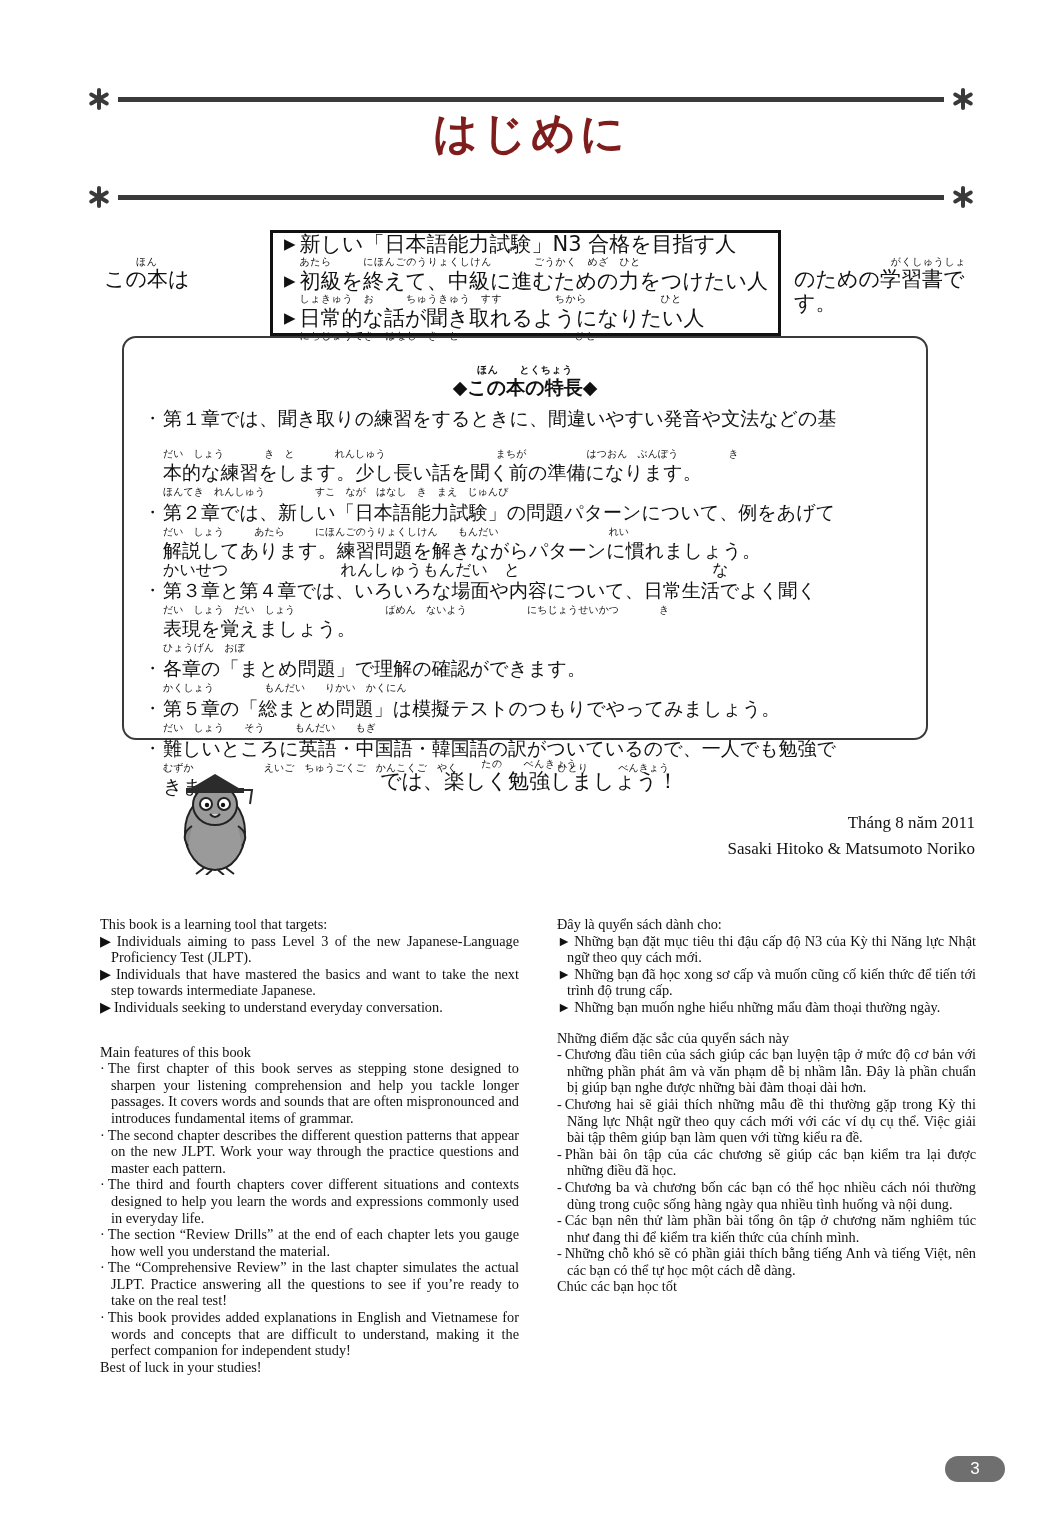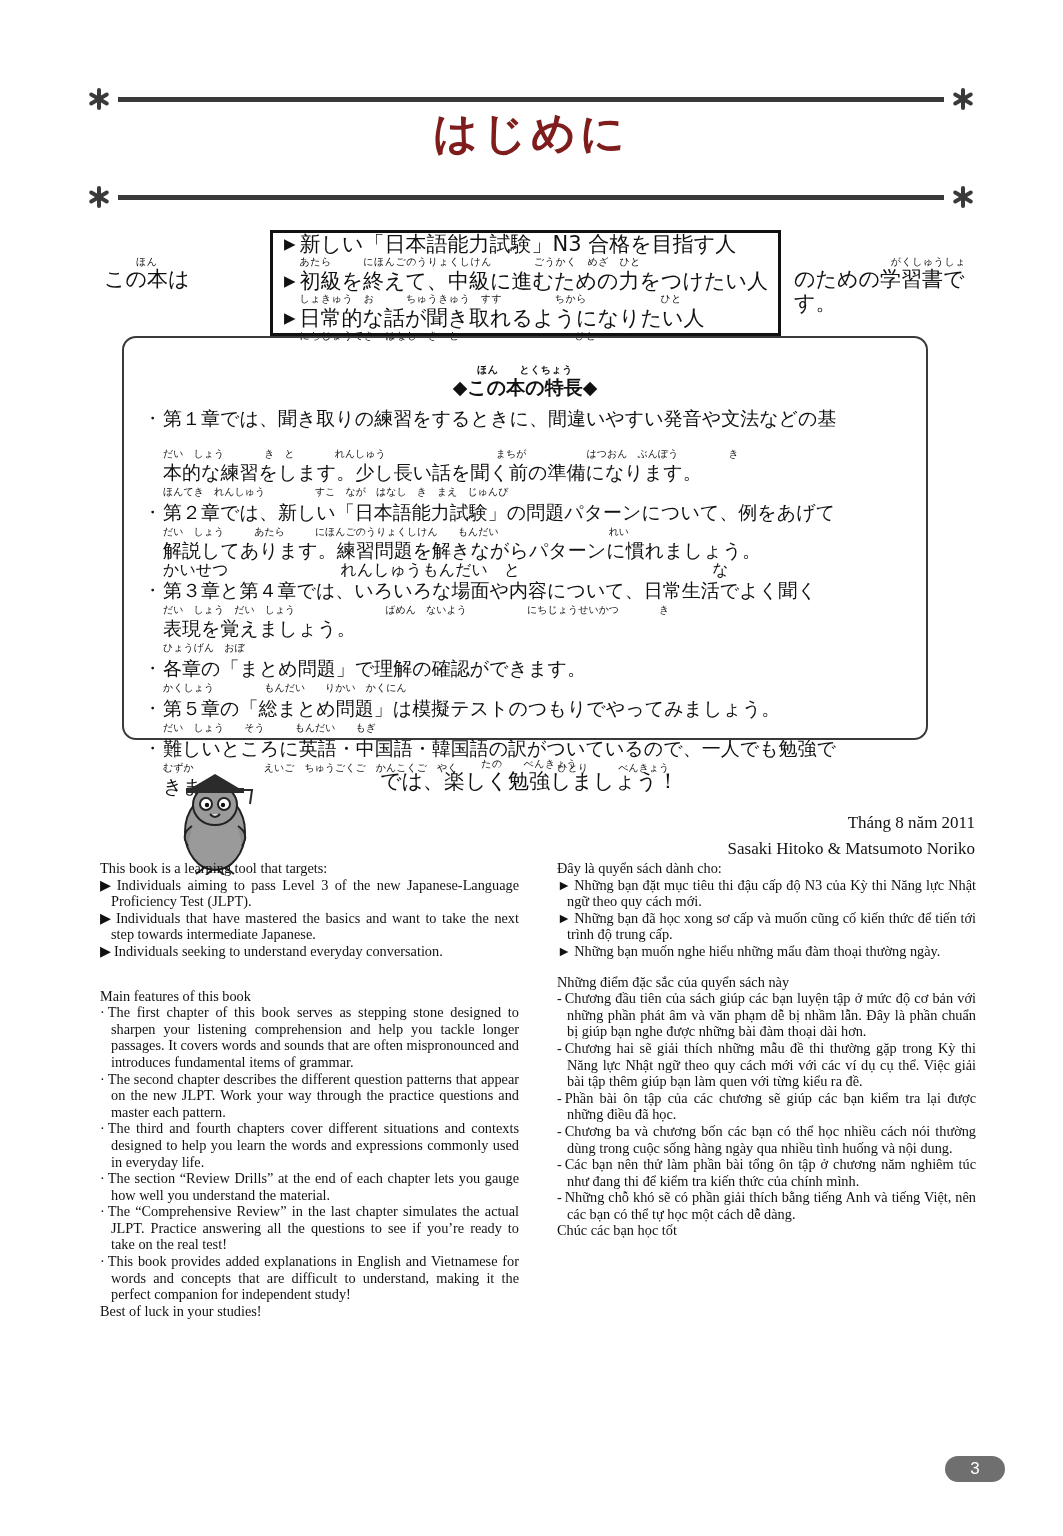--- a/index.html
+++ b/index.html
@@ -85,21 +85,21 @@
     font-family:"DejaVu Sans", sans-serif;
   }
   .bird{position:absolute;left:160px;top:760px;width:110px;height:115px;}
   .sign{
     position:absolute;right:88px;top:810px;width:420px;text-align:right;
     font-size:17px;line-height:26px;font-family:"Liberation Serif", serif;
   }
 
   
   .cols{
-    position:absolute;left:100px;top:860px;width:876px;
+    position:absolute;left:100px;top:916px;width:876px;
     display:flex;gap:38px;
     font-size:14.3px;line-height:16.6px;
     text-align:justify;
   }
   .col{width:419px;}
   .col p{margin:0;}
   .col .gap{height:14px;}
   .li{display:block;text-indent:0;margin:0;}
   .li .mk{margin-right:3px;}
   .hang{padding-left:11px;text-indent:-11px;}

